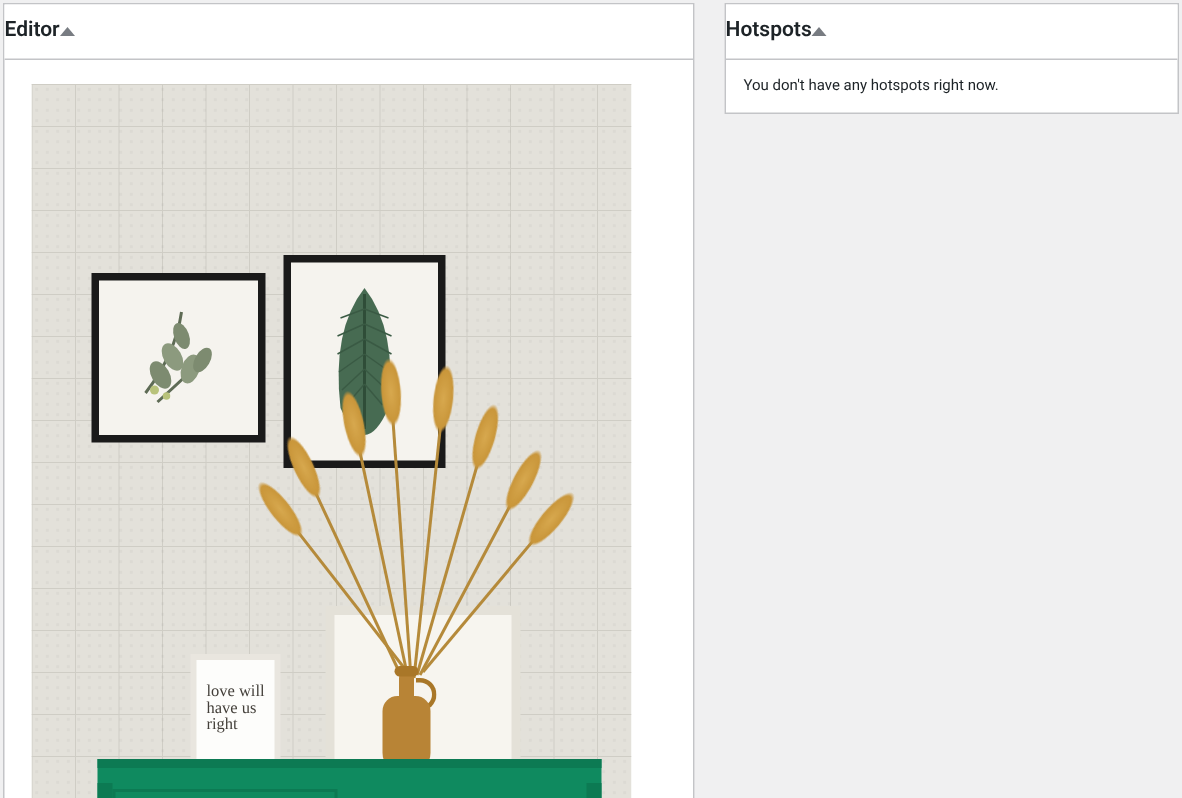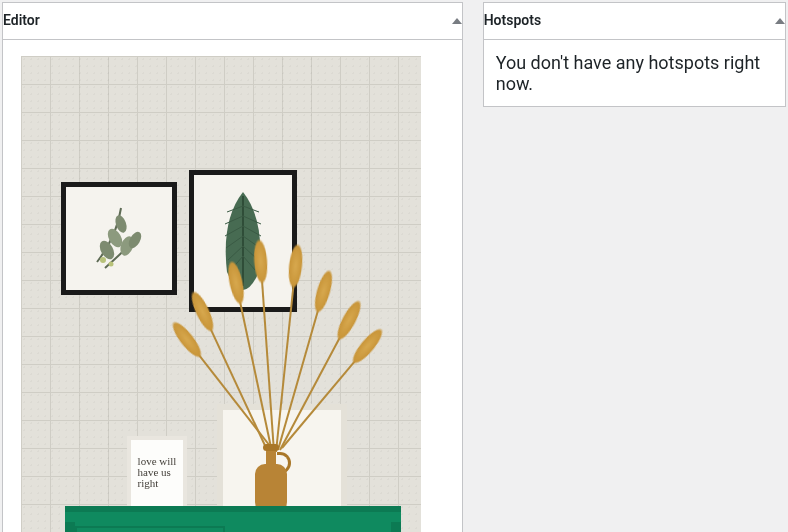--- a/index.html
+++ b/index.html
@@ -5,30 +5,30 @@
   * { box-sizing: border-box; margin: 0; padding: 0; }
   html, body { width: 788px; height: 532px; font-family: -apple-system, BlinkMacSystemFont, "Segoe UI", Roboto, sans-serif; font-size: 13px; color: #1d2327; }
   body { background: #f0f0f1; padding: 2px; display: flex; gap: 20px; align-items: flex-start; }
 
   
   .panel { background: #fff; border: 1px solid #c3c4c7; }
   #editor-panel { width: 480px; }
   #hotspots-panel { width: 316px; }
 
   .panel-header {
-    display: flex; align-items: center; justify-content: space-between;
+    display: flex; align-items: center; 
     padding: 8px 0; border-bottom: 1px solid #c3c4c7;
     background: #fff; cursor: pointer;
   }
   .panel-title { font-size: 14px; font-weight: 600; line-height: 1.4; }
   .caret { width: 0; height: 0; border-left: 5px solid transparent; border-right: 5px solid transparent; border-bottom: 6px solid #787c82; }
 
   .panel-body { padding: 12px; }
   #editor-body { padding: 16px 18px 0 18px; }
-  .empty-msg { color: #1d2327; font-size: 18px; }
+  .empty-msg { color: #1d2327; font-size: 10px; }
 
   
   .scene { position: relative; width: 400px; height: 500px; overflow: hidden; }
 
   
   .bricks { position: absolute; inset: 0;
     background-color: #e3e1da;
     background-image:
       linear-gradient(#cfcdc5 1px, transparent 1px),
       linear-gradient(90deg, #cfcdc5 1px, transparent 1px);

